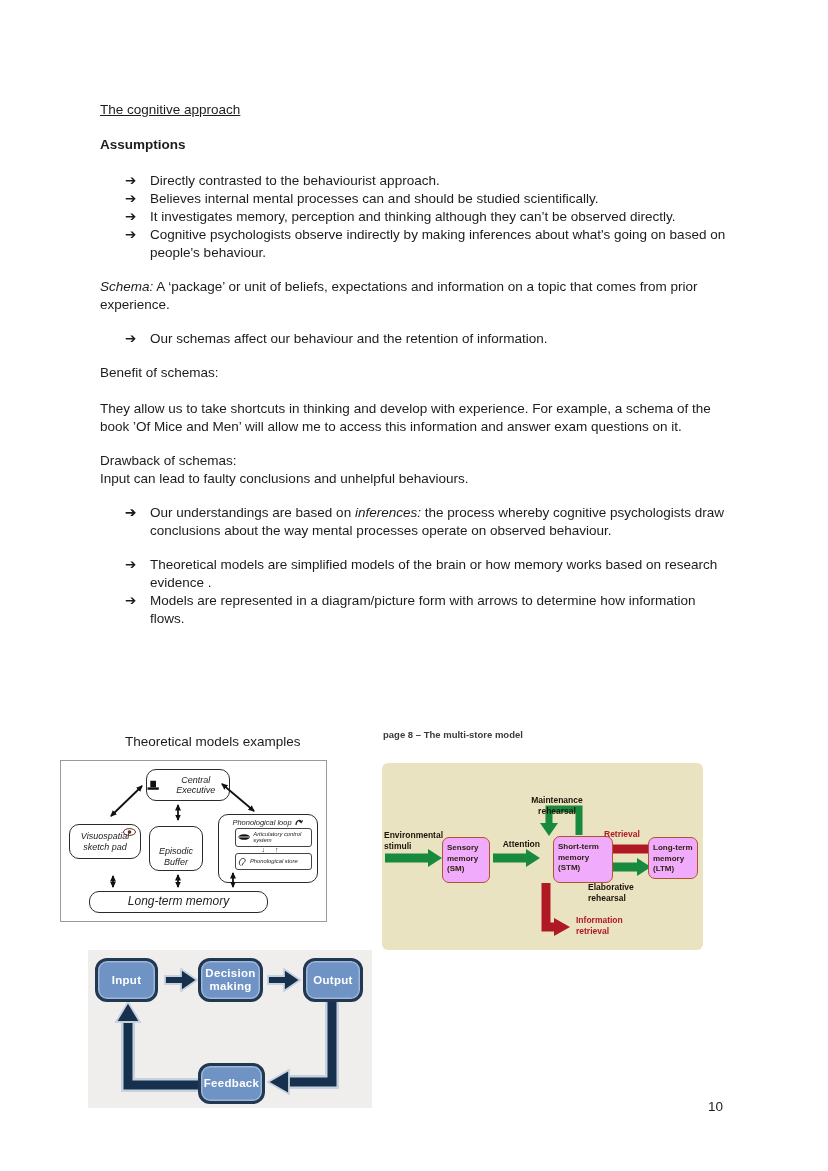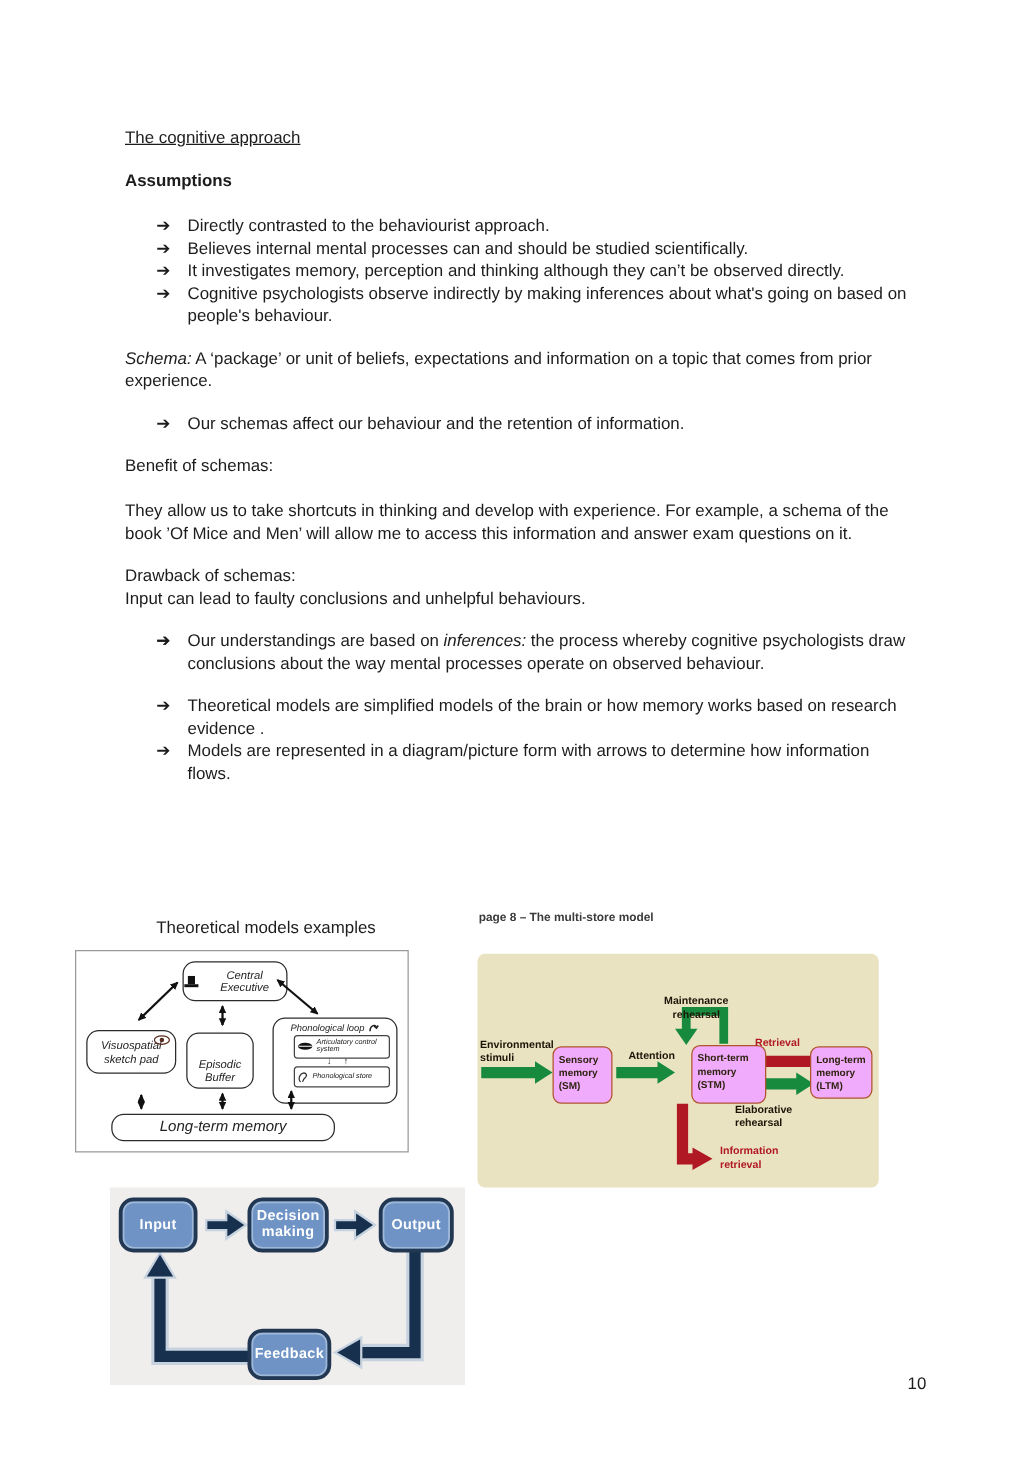--- a/index.html
+++ b/index.html
@@ -10,21 +10,21 @@
   .h-bold{font-weight:bold;margin:0 0 18px 0;}
   p{margin:0 0 16px 0;}
   .mb17{margin-bottom:17px;}
   .mb18{margin-bottom:18px;}
   ul.arrows{list-style:none;margin:0 0 16px 0;padding:0;}
   ul.arrows li{position:relative;padding-left:50px;}
   ul.arrows .blt{position:absolute;left:25px;top:0;}
   .it{font-style:italic;}
   .examples-label{position:absolute;left:100px;top:734px;font-size:13.5px;margin-left:25px;}
   .msm-caption{position:absolute;left:383px;top:729px;font-size:9.5px;font-weight:bold;color:#3a3a3a;}
-  .page-num{position:absolute;left:708px;top:1099px;font-size:13.5px;margin-left:18px;}
+  .page-num{position:absolute;left:708px;top:1099px;font-size:13.5px;}
 
   
   .wmm{position:absolute;left:60px;top:760px;width:265px;height:160px;
        background:#fff;border:1px solid #9a9a9a;}
   .wm-box{position:absolute;border:1.6px solid #2b2b2b;border-radius:10px;background:#fff;
           font-style:italic;text-align:center;color:#222;box-sizing:border-box;}
   .wm-ce{left:85px;top:8px;width:84px;height:32px;font-size:9px;line-height:10px;
          display:flex;align-items:center;justify-content:center;gap:3px;}
   .wm-vs{left:8px;top:63px;width:72px;height:35px;font-size:9px;line-height:11px;
          display:flex;align-items:center;justify-content:center;padding:2px;}

